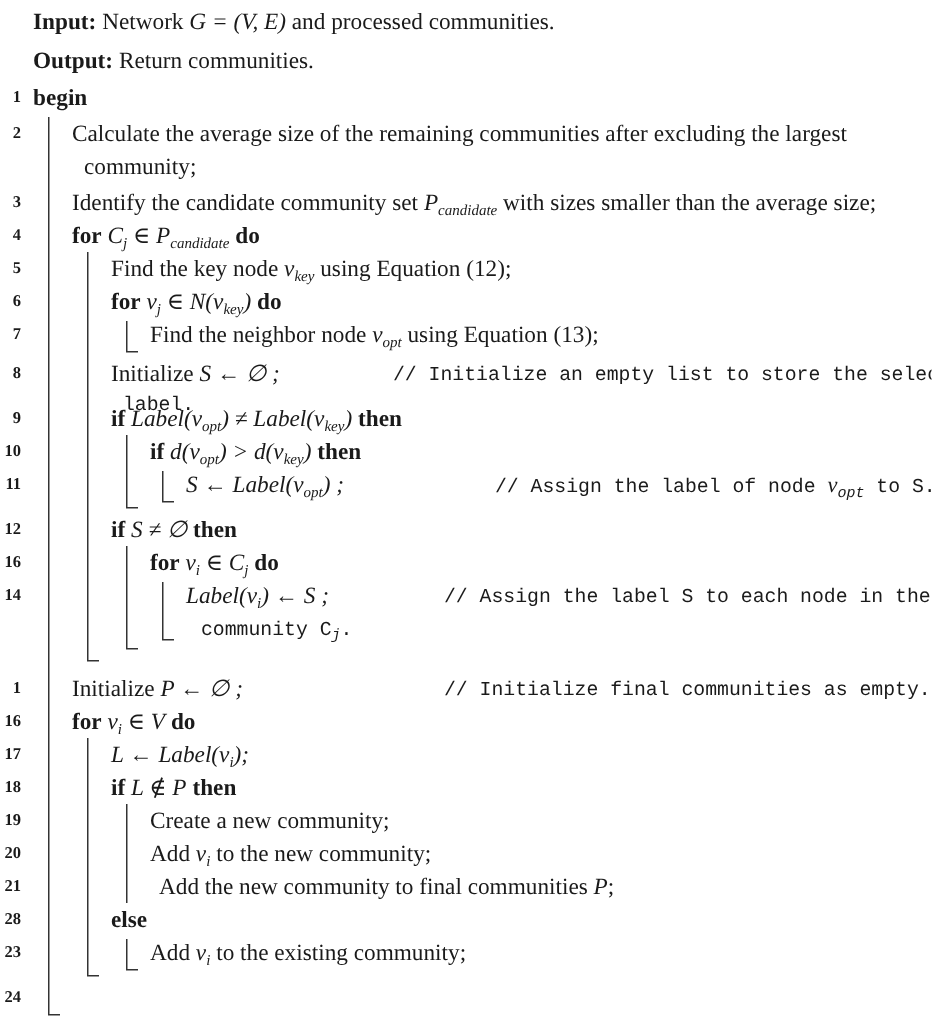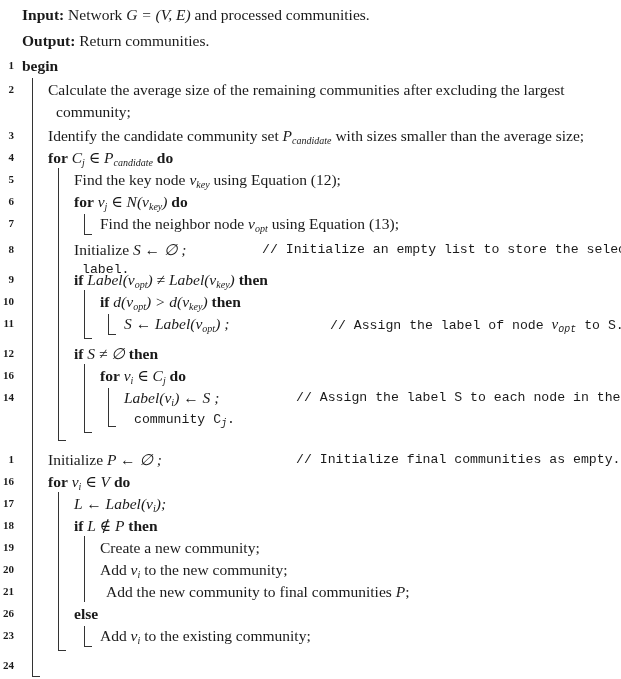--- a/index.html
+++ b/index.html
@@ -144,21 +144,21 @@
     <span class="ln">20</span>
     <span class="txt" style="left:100px;"><span>Add </span><i>v</i><sub>i</sub><span> to the new community;</span></span>
   </div>
 
   <div class="line" style="top:582px;">
     <span class="ln">21</span>
     <span class="txt" style="left:106px;"><span>Add the new community to final communities </span><i>P</i><span>;</span></span>
   </div>
 
   <div class="line" style="top:604px;">
-    <span class="ln">26</span>
+    <span class="ln">28</span>
     <span class="txt kw" style="left:74px;">else</span>
   </div>
 
   <div class="line" style="top:626px;">
     <span class="ln">23</span>
     <span class="txt" style="left:100px;"><span>Add </span><i>v</i><sub>i</sub><span> to the existing community;</span></span>
   </div>
 
   <div class="line" style="top:656px;">
     <span class="ln">24</span>

